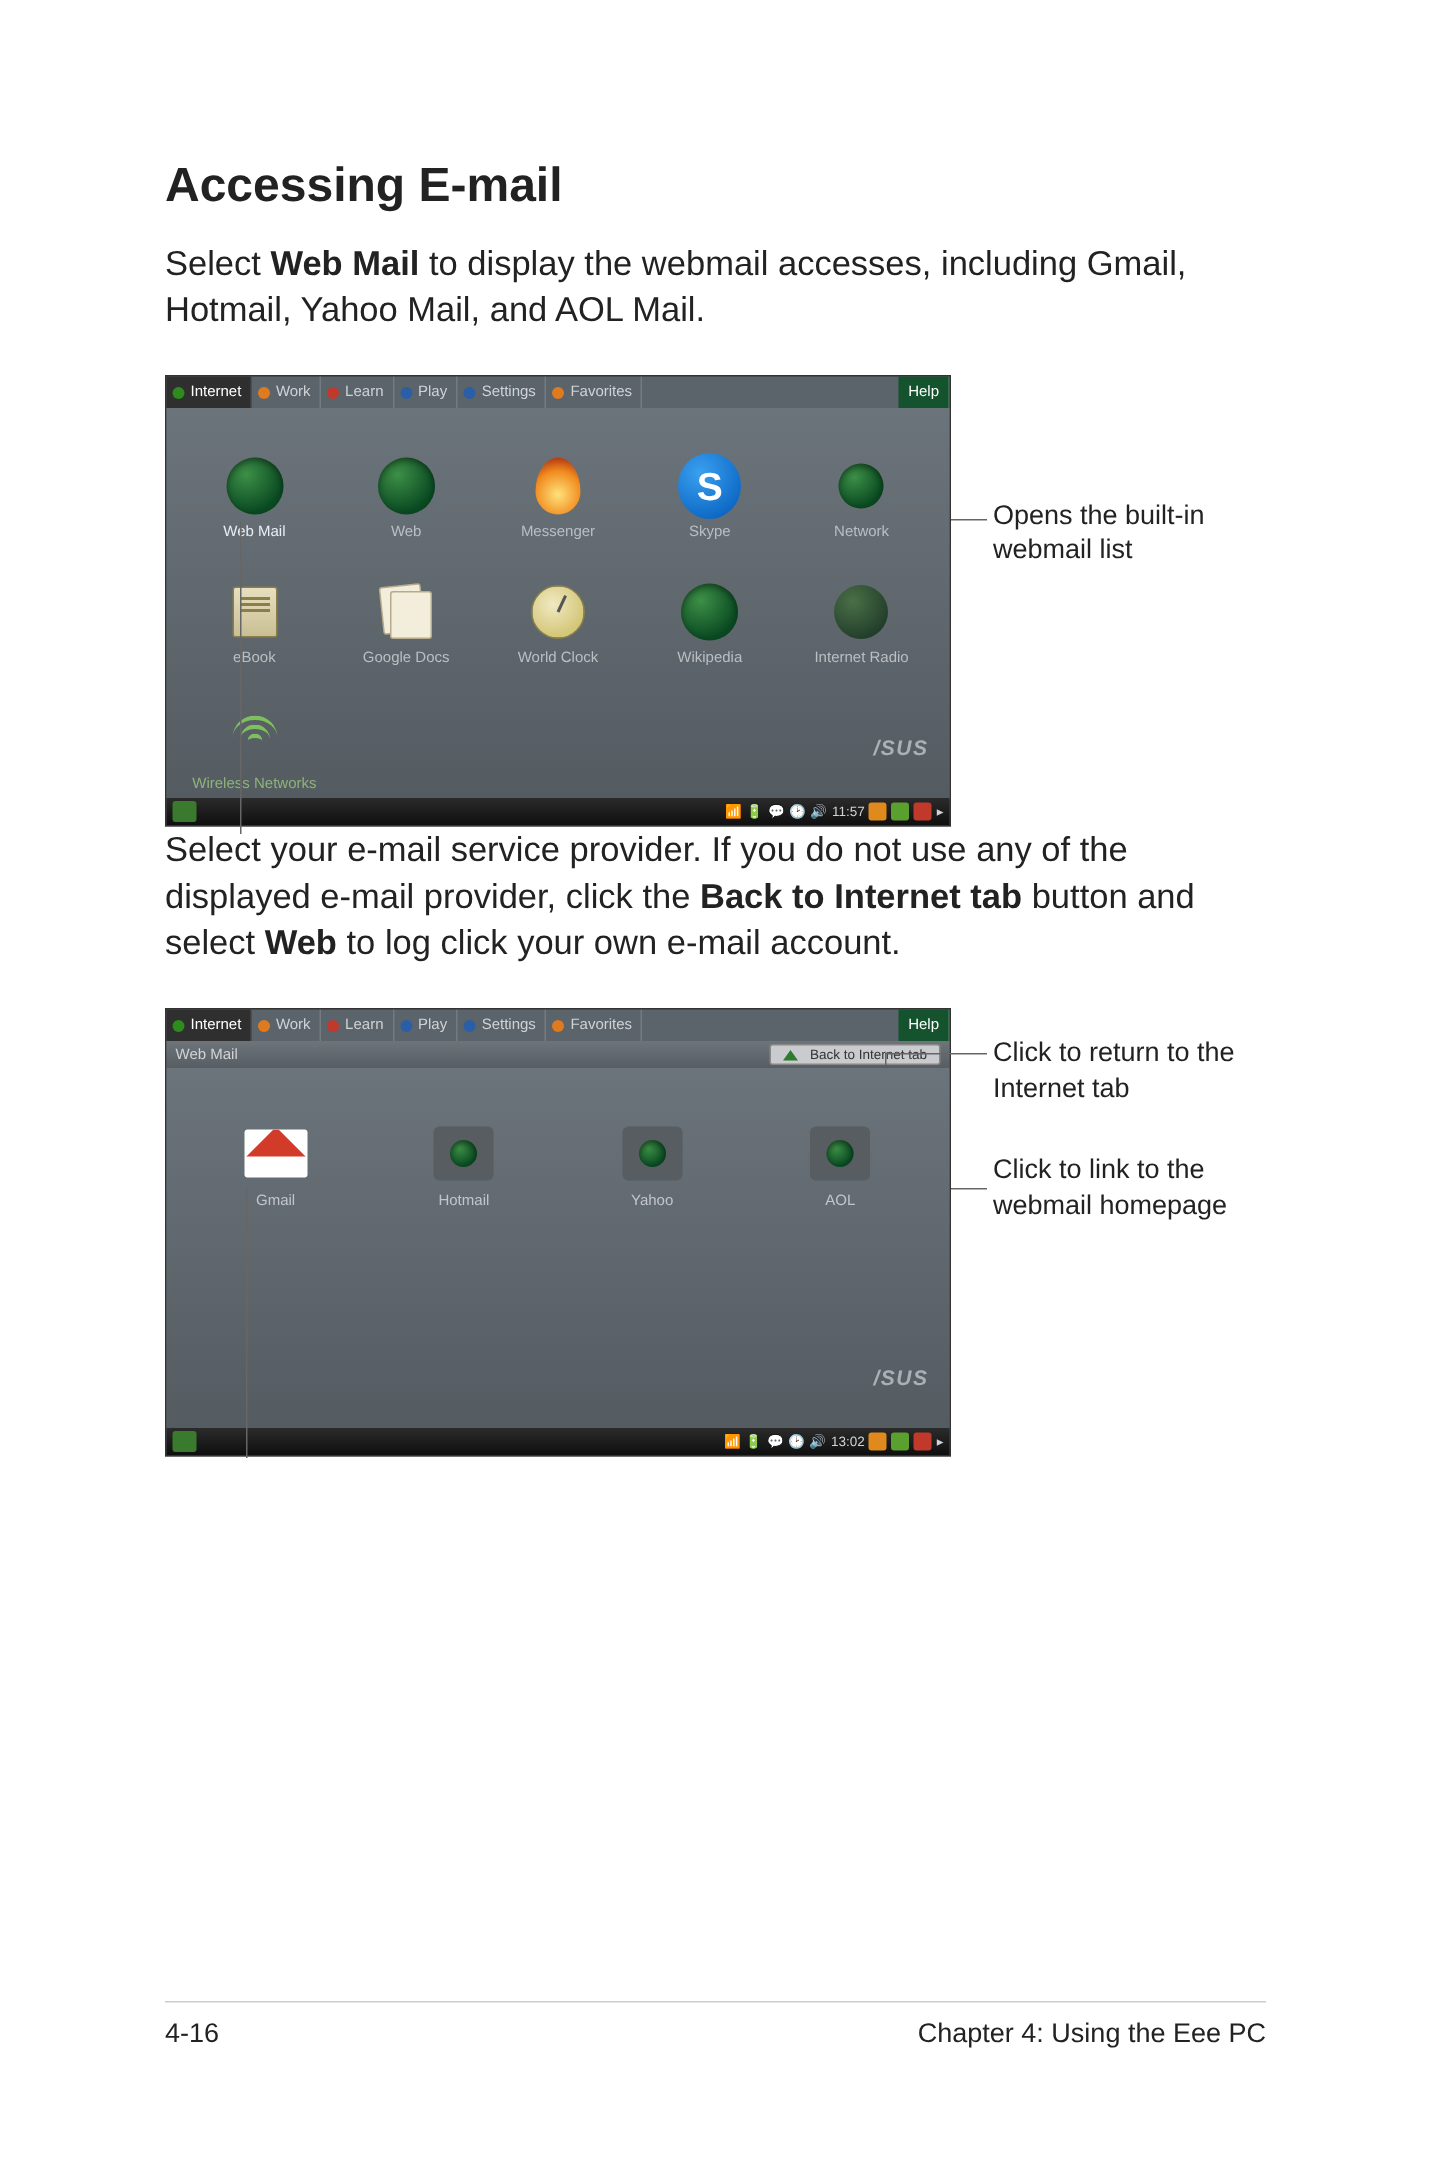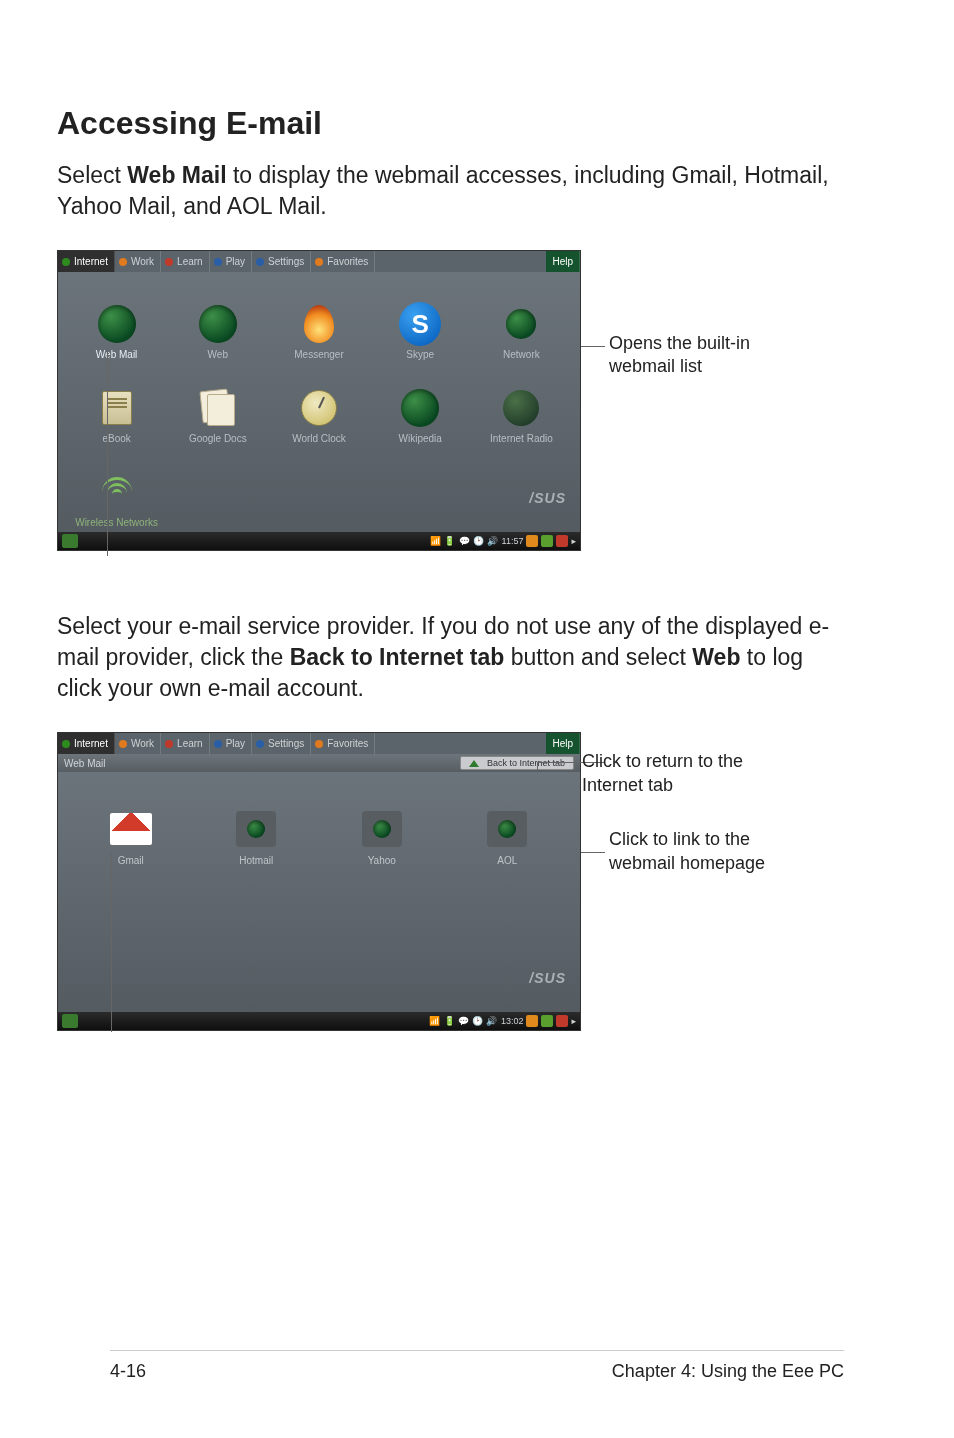--- a/index.html
+++ b/index.html
@@ -6,37 +6,36 @@
   html, body { margin: 0; padding: 0; }
   body {
     width: 954px;
     height: 1438px;
     font-family: "Segoe UI", Arial, sans-serif;
     color: #222;
     background: #fff;
     position: relative;
   }
   .page {
-    padding: 105px 110px 0 57px;
+    padding: 105px 110px 0 110px;
   }
   h2 {
     font-size: 32px;
     font-weight: 700;
     margin: 0 0 18px 0;
   }
   .lead, .para {
     font-size: 23px;
     line-height: 1.35;
     margin: 0 0 28px 0;
   }
   .strong { font-weight: 700; }
 
   .figwrap {
     position: relative;
-    margin-bottom: 60px;
   }
   .app {
     width: 524px;
     border: 1px solid #333;
     background: #5a646a;
     position: relative;
   }
   .tabs {
     display: flex;
     align-items: center;
@@ -229,21 +228,21 @@
   .graytile {
     width:40px; height:36px; background:#575d61; border-radius:4px;
     display:flex; align-items:center; justify-content:center;
   }
   .graytile .globe { width:18px; height:18px; }
 
   .big-space { height:120px; }
 
   .footer {
     position:absolute;
-    bottom:56px;
+    bottom:72px;
     left:110px;
     right:110px;
     display:flex;
     justify-content:space-between;
     font-size:18px;
     border-top:1px solid #ccc;
     padding-top:10px;
   }
 </style>
 </head>
@@ -485,21 +484,21 @@
           <span class="tbox or"></span>
           <span class="tbox gr"></span>
           <span class="tbox rd"></span>
           <span class="tглyph">▸</span>
         </div>
       </div>
     </div>
 
     <div class="callout-line" style="left:480px; top:30px; width:68px;"></div>
     <div class="callout-line" style="left:480px; top:30px; width:1px; height:8px;"></div>
-    <div class="callout" style="left:525px; top:18px; width:200px;">Click to return to the Internet tab</div>
+    <div class="callout" style="left:552px; top:18px; width:200px;">Click to return to the Internet tab</div>
 
     <div class="callout-line" style="left:54px; top:120px; width:1px; height:180px;"></div>
     <div class="callout-line" style="left:524px; top:120px; width:24px;"></div>
     <div class="callout" style="left:552px; top:96px; width:190px;">Click to link to the webmail homepage</div>
   </div>
 </div>
 
 <div class="footer">
   <span>4-16</span>
   <span>Chapter 4: Using the Eee PC</span>

